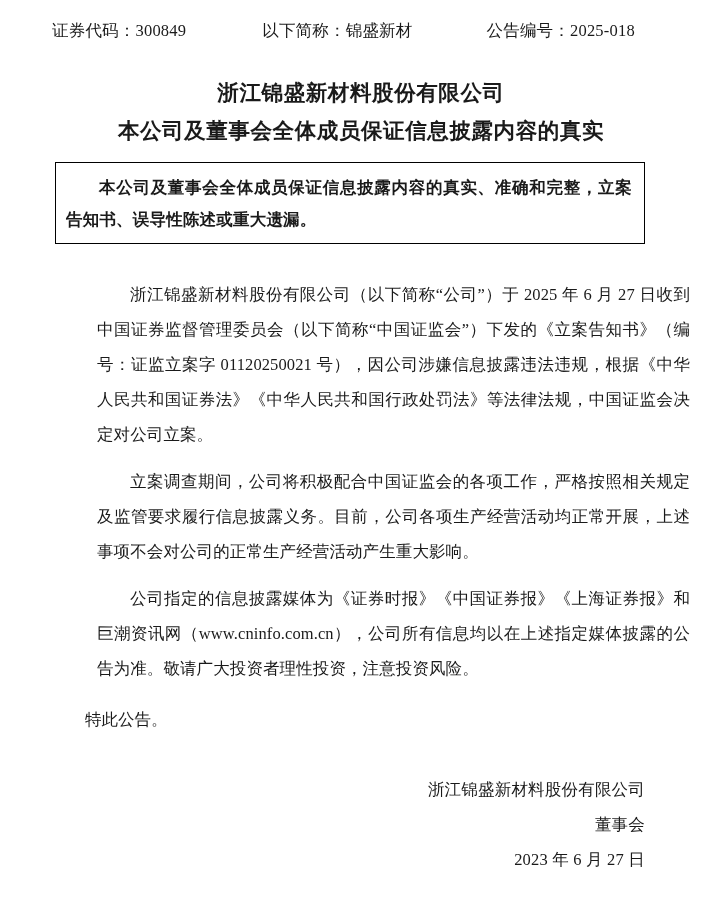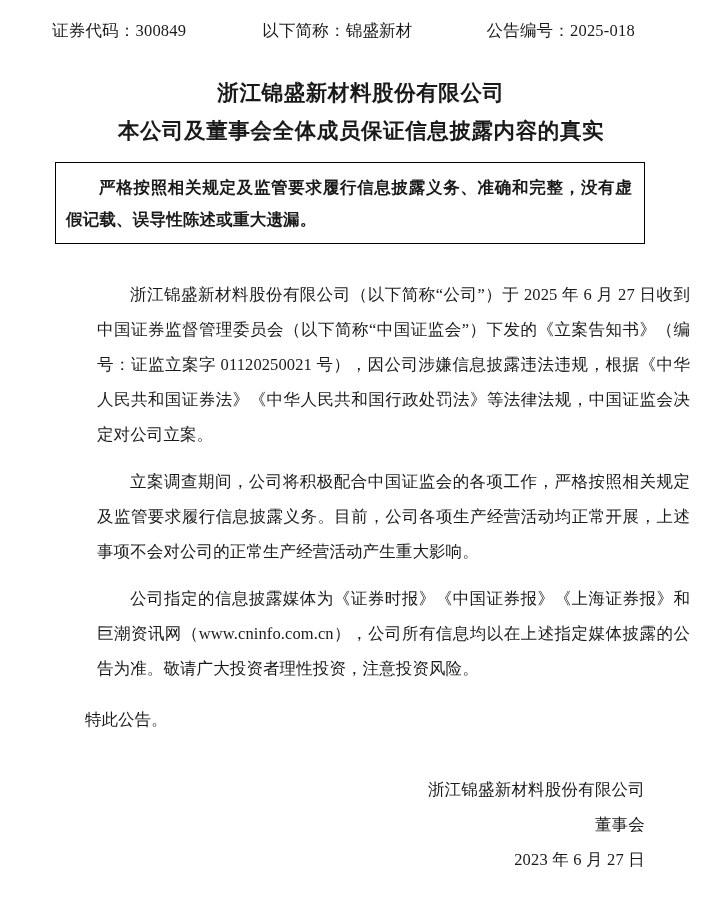--- a/index.html
+++ b/index.html
@@ -137,21 +137,21 @@
     <span class="meta-gap-2"></span>
     <span class="meta-item"><span class="m-label">公告编号：</span><span class="m-value">2025-018</span></span>
   </div>
 
   <div class="title-block">
     <div class="doc-title">浙江锦盛新材料股份有限公司</div>
     <div class="doc-title">本公司及董事会全体成员保证信息披露内容的真实</div>
   </div>
 
   <div class="disclaimer-box">
-    <div class="disclaimer-text">严格按照相关规定及监管要求履行信息披露义务、准确和完整，没有虚假记载、误导性陈述或重大遗漏。</div>
+    <div class="disclaimer-text">本公司及董事会全体成员保证信息披露内容的真实、准确和完整，立案告知书、误导性陈述或重大遗漏。</div>
   </div>
 
   <div class="body-block">
     <p class="para">浙江锦盛新材料股份有限公司（以下简称“公司”）于 2025 年 6 月 27 日收到中国证券监督管理委员会（以下简称“中国证监会”）下发的《立案告知书》（编号：证监立案字 01120250021 号），因公司涉嫌信息披露违法违规，根据《中华人民共和国证券法》《中华人民共和国行政处罚法》等法律法规，中国证监会决定对公司立案。</p>
     <p class="para">立案调查期间，公司将积极配合中国证监会的各项工作，严格按照相关规定及监管要求履行信息披露义务。目前，公司各项生产经营活动均正常开展，上述事项不会对公司的正常生产经营活动产生重大影响。</p>
     <p class="para tight">公司指定的信息披露媒体为《证券时报》《中国证券报》《上海证券报》和巨潮资讯网（www.cninfo.com.cn），公司所有信息均以在上述指定媒体披露的公告为准。敬请广大投资者理性投资，注意投资风险。</p>
   </div>
 
   <div class="closing">特此公告。</div>
 

